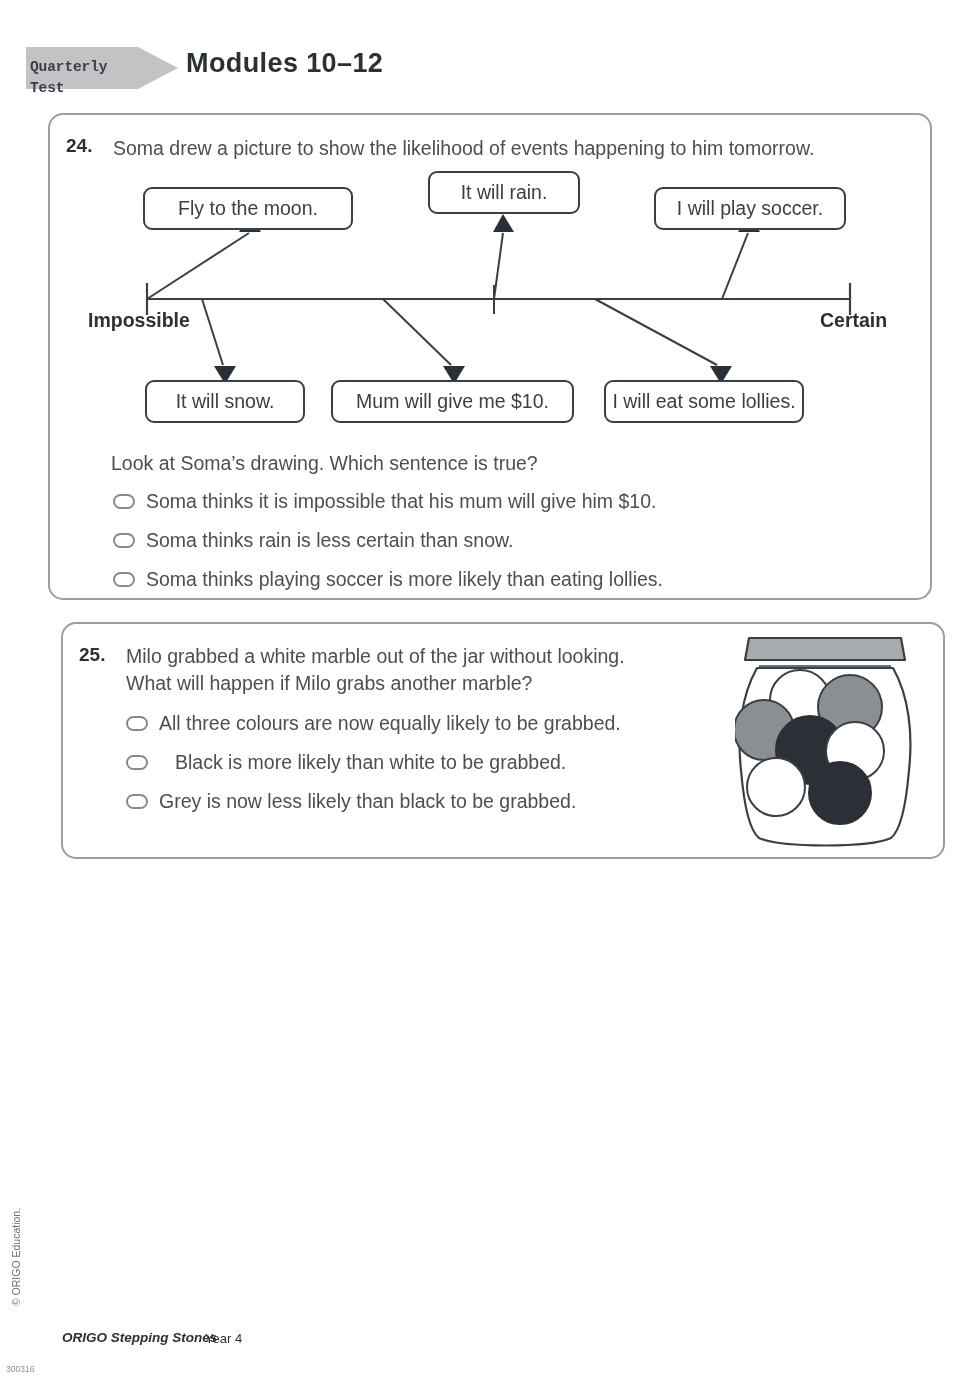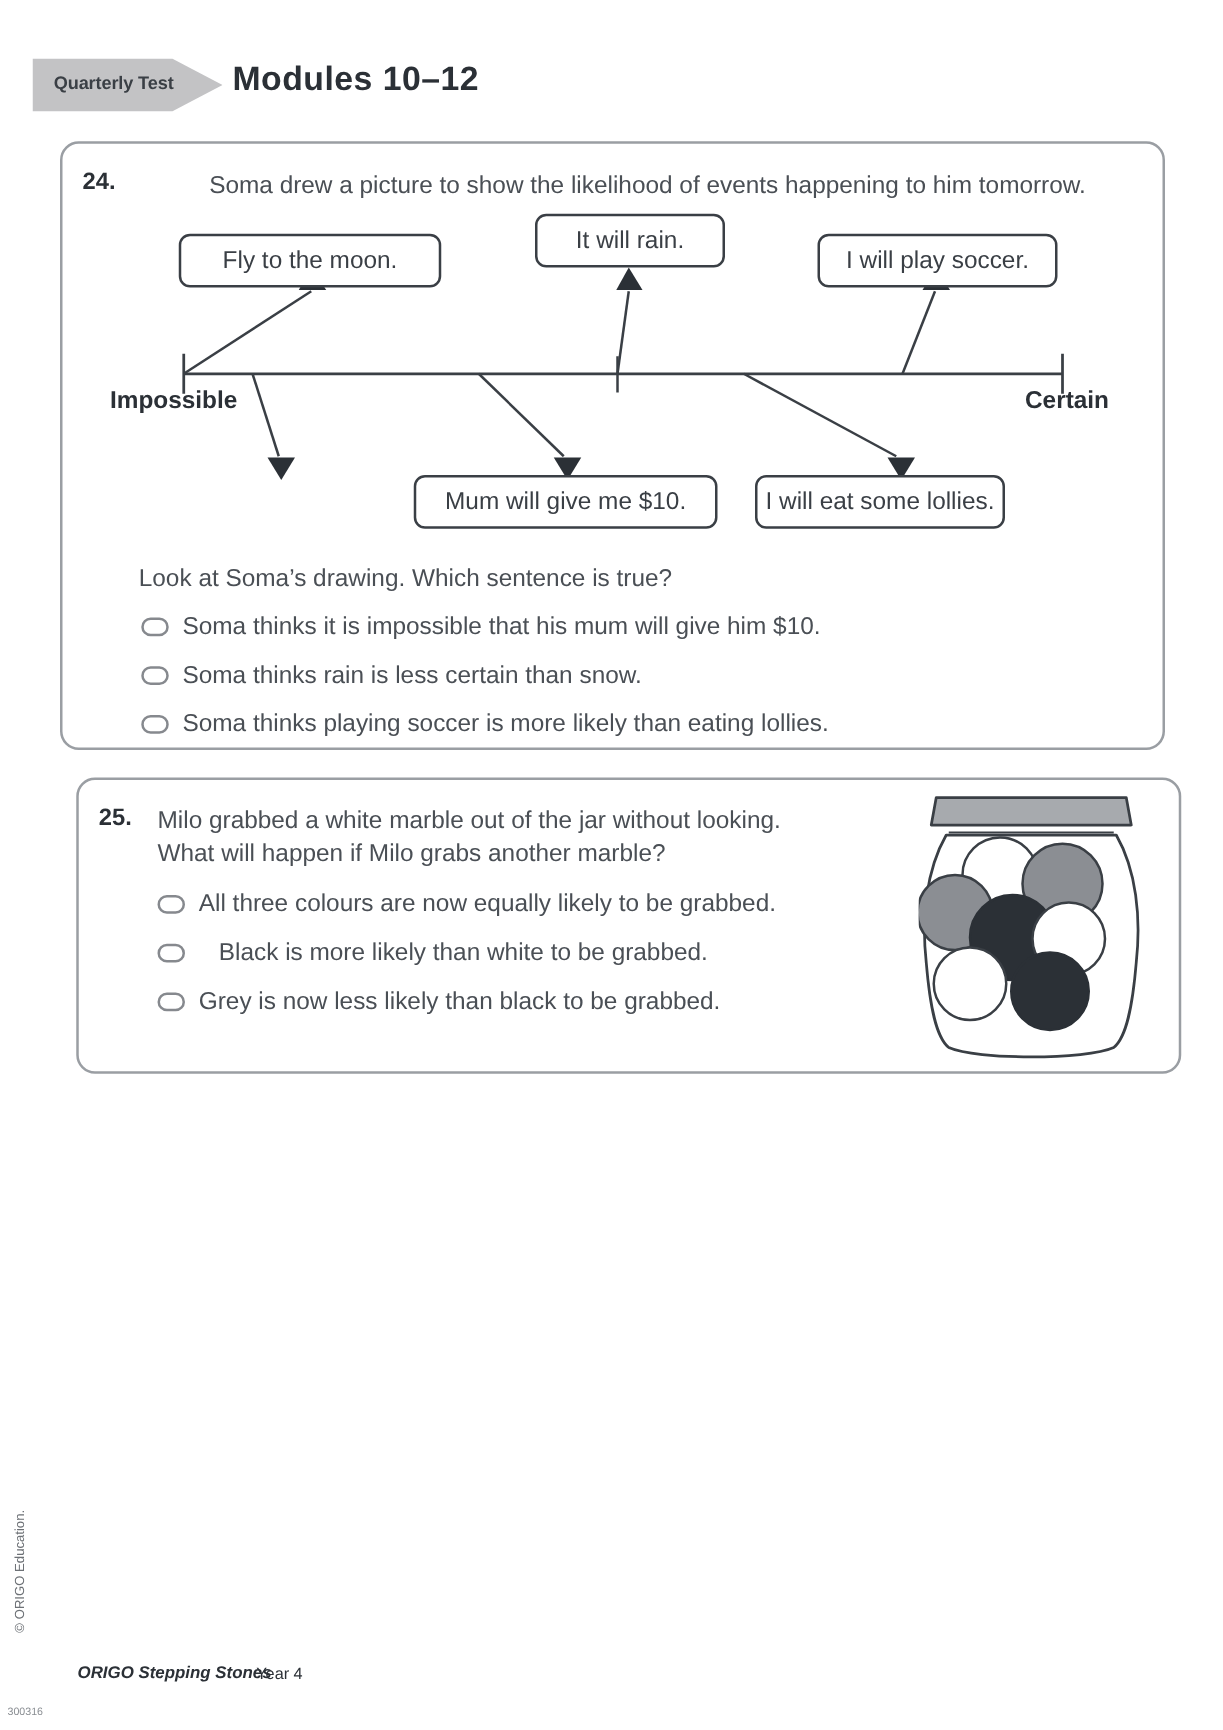--- a/index.html
+++ b/index.html
@@ -27,27 +27,28 @@
     left: 26px; top: 44px;
     width: 152px; height: 48px;
   }
   #tag-arrow .arrow-shape {
     position: absolute;
     left: 0; top: 0;
     width: 152px; height: 48px;
   }
   #tag-label {
     position: absolute;
-    left: 17px; top: 13px;
+    left: 4px; top: 13px;
     width: 112px;
     font-size: 14.5px;
     font-weight: bold;
     color: #3a3f45;
     letter-spacing: -0.1px;
     line-height: 21px;
+    font-family: Liberation Mono, monospace;
   }
   #page-title {
     position: absolute;
     left: 186px; top: 48px;
     font-size: 27px;
     font-weight: bold;
     color: #2b3036;
     letter-spacing: 0.4px;
   }
 
@@ -171,21 +172,21 @@
       <path d="M0 3 L112 3 L152 24 L112 45 L0 45 Z" fill="#c3c3c5"></path>
     </svg>
     <div id="tag-label">Quarterly Test</div>
   </div>
   <div id="page-title">Modules 10–12</div>
 </div>
 
 <div class="qcard" id="q24-card">
 
   <div class="qnum" style="left:16px; top:20px;">24.</div>
-  <div class="qtext" style="left:63px; top:19px; width:810px;text-align:center;">Soma drew a picture to show the likelihood of events happening to him tomorrow.</div>
+  <div class="qtext" style="left:63px; top:19px; width:810px;">Soma drew a picture to show the likelihood of events happening to him tomorrow.</div>
 
   <svg id="diagram" viewBox="0 0 884 487">
 
     <line x1="97" y1="184" x2="800" y2="184" stroke="#3a3f45" stroke-width="2.2"></line>
 
     <line x1="97" y1="168" x2="97" y2="200" stroke="#3a3f45" stroke-width="2.2"></line>
     <line x1="800" y1="168" x2="800" y2="200" stroke="#3a3f45" stroke-width="2.2"></line>
 
     <line x1="444" y1="170" x2="444" y2="199" stroke="#3a3f45" stroke-width="2.0"></line>
 
@@ -208,20 +209,21 @@
     <polygon points="671,269 660,251 682,251" fill="#2b3036"></polygon>
   </svg>
 
   <div class="evbox" style="left:93px; top:72px; width:210px;text-align:right;">Fly to the moon.</div>
   <div class="evbox" style="left:378px; top:56px; width:152px;">It will rain.</div>
   <div class="evbox" style="left:604px; top:72px; width:192px;">I will play soccer.</div>
 
   <div class="endlabel" style="left:38px; top:194px;">Impossible</div>
   <div class="endlabel" style="left:754px; top:194px;margin-left:16px;">Certain</div>
 
+  <div class="evbox" style="left:95px; top:265px; width:160px;">It will snow.</div>
   <div class="evbox" style="left:281px; top:265px; width:243px;">Mum will give me $10.</div>
   <div class="evbox" style="left:554px; top:265px; width:200px;">I will eat some lollies.</div>
 
   <div class="qtext" style="left:61px; top:334px;">Look at Soma’s drawing. Which sentence is true?</div>
 
   <div class="opt" style="left:63px; top:375px;">
     <span class="bubble"></span>
     <span>Soma thinks it is impossible that his mum will give him $10.</span>
   </div>
   <div class="opt" style="left:63px; top:414px;">

